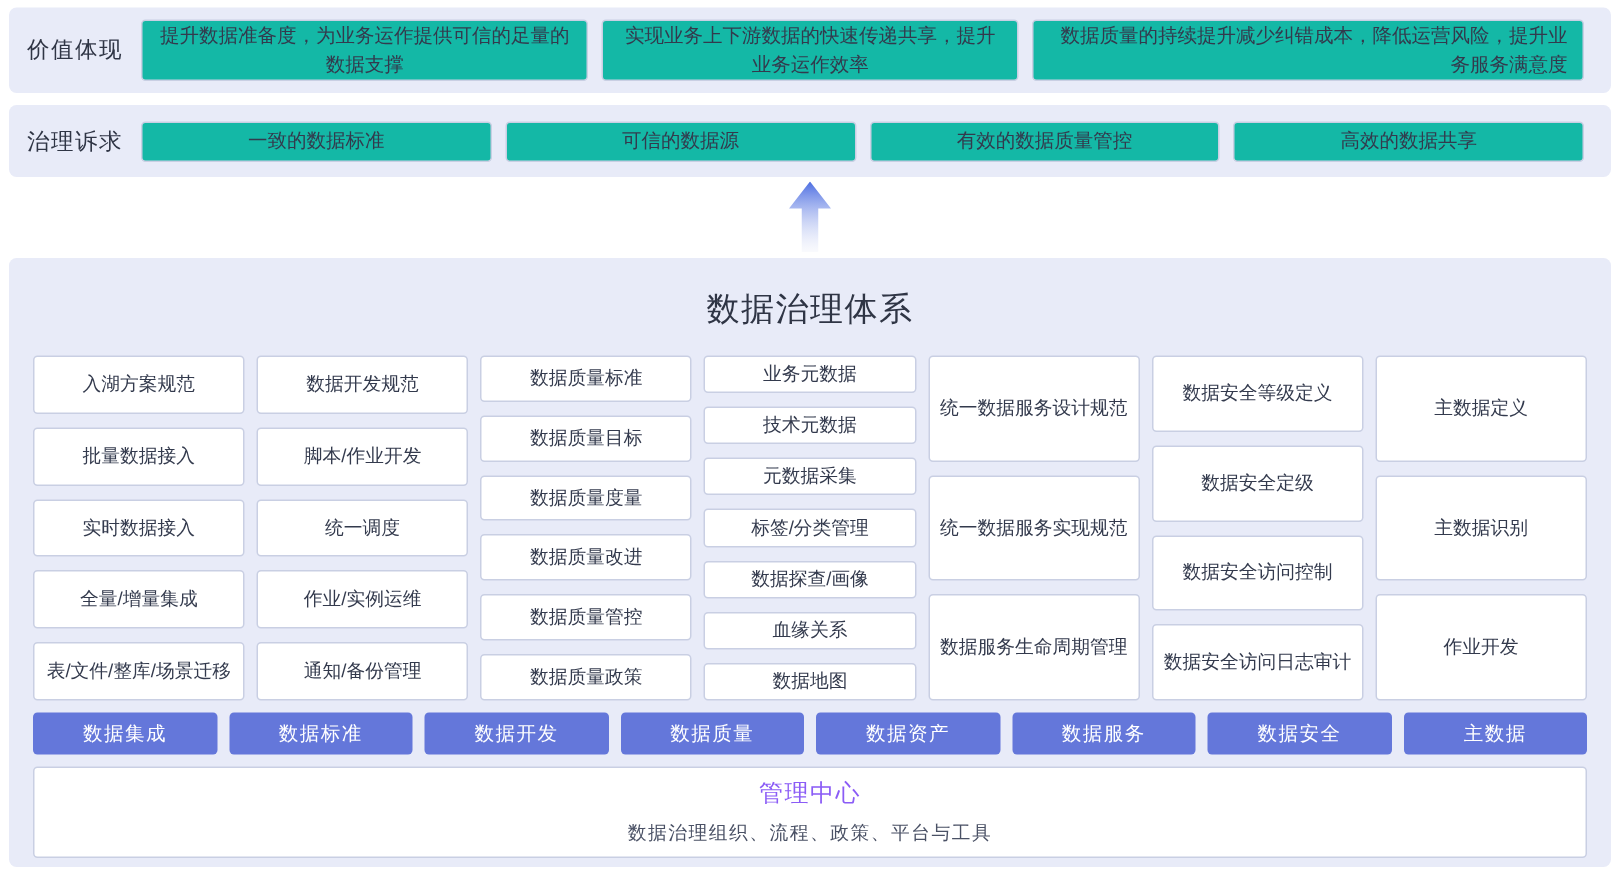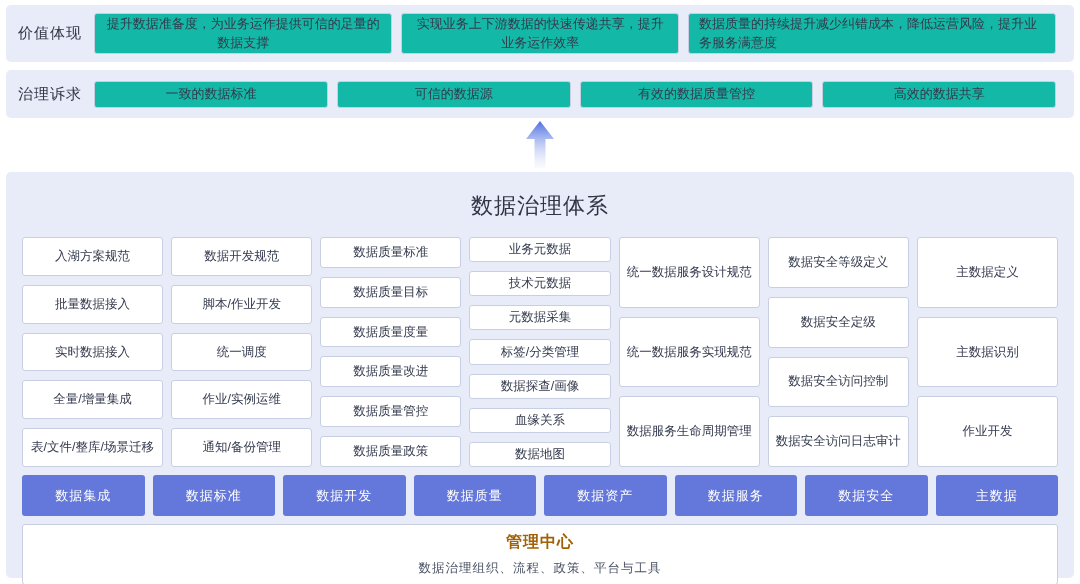--- a/index.html
+++ b/index.html
@@ -52,21 +52,21 @@
     justify-content: center;
     font-size: 13px;
     color: #333a4d;
     box-sizing: border-box;
     padding: 2px 10px;
     text-align: center;
     line-height: 1.45;
   }
   .vbox { flex-grow: 290; flex-basis: 0; }
   .vbox:nth-child(2) { flex-grow: 268; }
-  .vbox:nth-child(3) { flex-grow: 363; text-align: left; justify-content: flex-start; }
+  .vbox:nth-child(3) { flex-grow: 363; text-align: right; justify-content: flex-start; }
   .dbox { flex: 1 1 0; }
   
   #arrow-wrap {
     position: absolute;
     left: 526px; top: 121px;
     width: 28px; height: 47px;
   }
   
   #gov-panel { top: 172px; height: 406px; }
   .gov-title {
@@ -103,21 +103,21 @@
     line-height: 1.35;
     color: #333a4d;
     padding: 1px 2px;
     box-sizing: border-box;
     min-height: 0;
   }
   .bar-row {
     display: flex;
     gap: 8px;
     margin: 8px 16px 0 16px;
-    height: 41px;
+    height: 28px;
   }
   .bar {
     flex: 1 1 0;
     background: #6477da;
     border-radius: 3px;
     color: #ffffff;
     font-size: 13px;
     display: flex;
     align-items: center;
     justify-content: center;
@@ -129,21 +129,21 @@
     background: #ffffff;
     border: 1px solid #c9cfe3;
     border-radius: 3px;
     display: flex;
     flex-direction: column;
     align-items: center;
     justify-content: center;
     gap: 7px;
     box-sizing: border-box;
   }
-  .mgmt-title { font-size: 16px; color: #a16207; letter-spacing: 1px; font-weight: bold; }
+  .mgmt-title { font-size: 16px; color: #8b5cf6; letter-spacing: 1px; }
   .mgmt-sub { font-size: 12.5px; color: #4a5165; letter-spacing: 1px; }
 </style>
 </head>
 <body>
 
 <div class="panel panel-row" id="value-panel">
   <div class="row-label">价值体现</div>
   <div class="item-row">
       <div class="vbox">提升数据准备度，为业务运作提供可信的足量的数据支撑</div>
       <div class="vbox">实现业务上下游数据的快速传递共享，提升业务运作效率</div>

